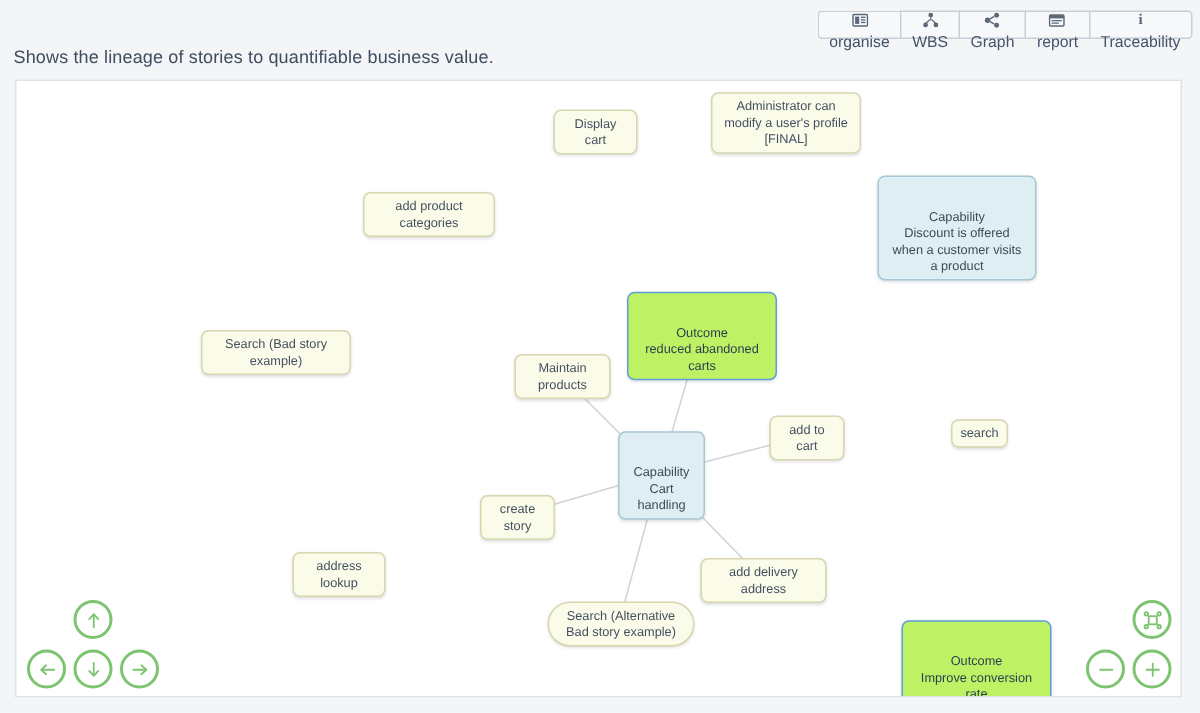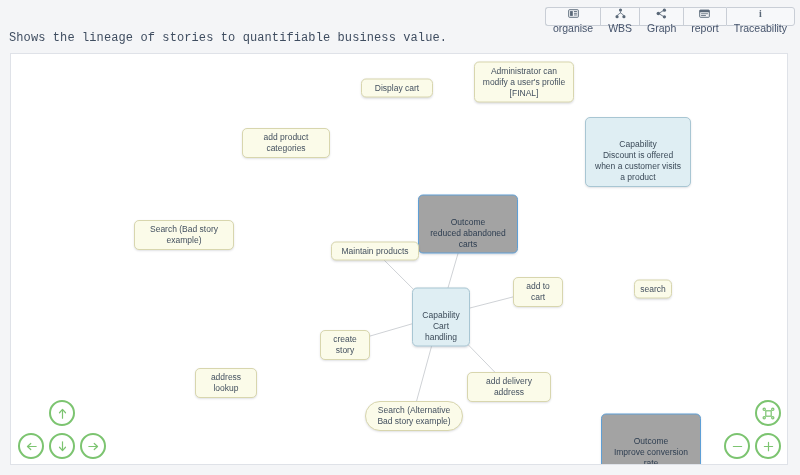--- a/index.html
+++ b/index.html
@@ -65,21 +65,20 @@
   }
 
   
   #description {
     position: absolute;
     left: 9px;
     top: 31px;
     font-size: 12px;
     color: #3f4d60;
     letter-spacing: 0.1px;
-    font-family: Liberation Mono, monospace;
   }
 
   
   #canvas-wrap {
     position: absolute;
     left: 10px;
     top: 53px;
     width: 778px;
     height: 412px;
     background: #ffffff;
@@ -115,21 +114,21 @@
     background: #fbfbe9;
     border: 1px solid #d8d6ae;
     color: #43505f;
   }
   .node.capability {
     background: #dfeef3;
     border: 1px solid #a8c6d3;
     color: #3b4a58;
   }
   .node.outcome {
-    background: #a3a3a3;
+    background: #bef264;
     border: 1px solid #5e9fd6;
     color: #2d3d50;
   }
   .node .n-type { display: block; margin-top: 18px; }
   .node .n-label { display: block; }
 
   
   .ctrl {
     position: absolute;
     width: 26px;
@@ -208,41 +207,41 @@
   <div id="canvas-wrap">
     <svg id="graph-svg" viewBox="0 0 778 412" preserveAspectRatio="none">
         <line x1="430" y1="263" x2="457" y2="170" stroke="#cfd2d6" stroke-width="1"></line>
         <line x1="430" y1="263" x2="364" y2="197" stroke="#cfd2d6" stroke-width="1"></line>
         <line x1="430" y1="263" x2="527" y2="238" stroke="#cfd2d6" stroke-width="1"></line>
         <line x1="430" y1="263" x2="334" y2="291" stroke="#cfd2d6" stroke-width="1"></line>
         <line x1="430" y1="263" x2="498" y2="333" stroke="#cfd2d6" stroke-width="1"></line>
         <line x1="430" y1="263" x2="403" y2="362" stroke="#cfd2d6" stroke-width="1"></line>
       </svg>
     <div id="nodes-layer">
-        <div class="node story" style="left: 386px; top: 34px; width: 72px; min-height: 19px;">
+        <div class="node story" style="left: 386px; top: 34px; width: 56px; min-height: 19px;">
           <span class="n-label">Display cart</span>
         </div>
         <div class="node story" style="left: 513px; top: 28px; width: 100px; min-height: 26px;">
           <span class="n-label">Administrator can modify a user's profile [FINAL]</span>
         </div>
         <div class="node story" style="left: 275px; top: 89px; width: 88px; min-height: 19px;">
           <span class="n-label">add product categories</span>
         </div>
         <div class="node capability" style="left: 627px; top: 98px; width: 106px; min-height: 36px;">
           <span class="n-type">Capability</span>
           <span class="n-label">Discount is offered when a customer visits a product</span>
         </div>
         <div class="node outcome" style="left: 457px; top: 170px; width: 100px; min-height: 28px;">
           <span class="n-type">Outcome</span>
           <span class="n-label">reduced abandoned carts</span>
         </div>
         <div class="node story" style="left: 173px; top: 181px; width: 100px; min-height: 19px;">
           <span class="n-label">Search (Bad story example)</span>
         </div>
-        <div class="node story" style="left: 364px; top: 197px; width: 88px; min-height: 19px;">
+        <div class="node story" style="left: 364px; top: 197px; width: 64px; min-height: 19px;">
           <span class="n-label">Maintain products</span>
         </div>
         <div class="node story" style="left: 527px; top: 238px; width: 50px; min-height: 19px;">
           <span class="n-label">add to cart</span>
         </div>
         <div class="node story" style="left: 642px; top: 235px; width: 38px; min-height: 19px;">
           <span class="n-label">search</span>
         </div>
         <div class="node capability" style="left: 430px; top: 263px; width: 58px; min-height: 26px;">
           <span class="n-type">Capability</span>

